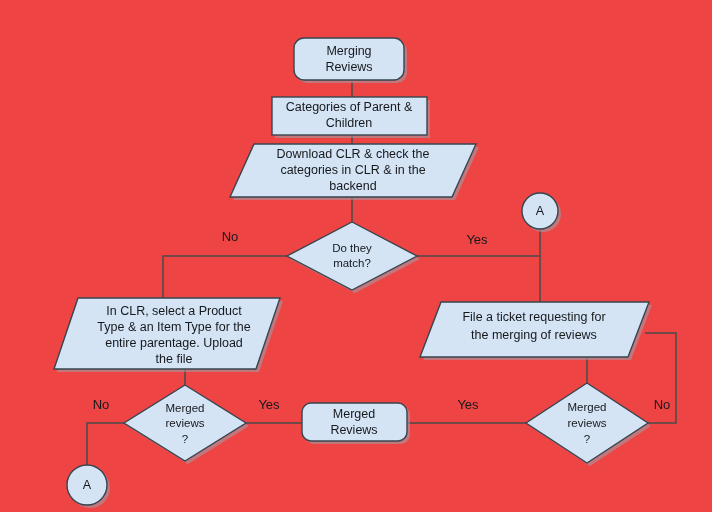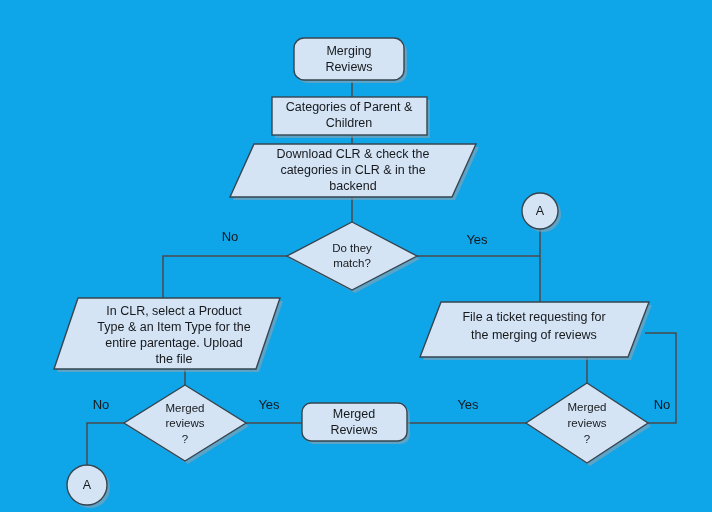--- a/index.html
+++ b/index.html
@@ -10,21 +10,21 @@
   body {
     width: 712px;
     height: 512px;
     overflow: hidden;
     font-family: "Liberation Sans", sans-serif;
   }
   #canvas {
     position: relative;
     width: 712px;
     height: 512px;
-    background: #0ea5e9;
+    background: #ef4444;
   }
   svg#flow {
     display: block;
     width: 712px;
     height: 512px;
   }
   .shape-fill {
     fill: #d4e4f5;
     stroke: #36454f;
     stroke-width: 1.4;

